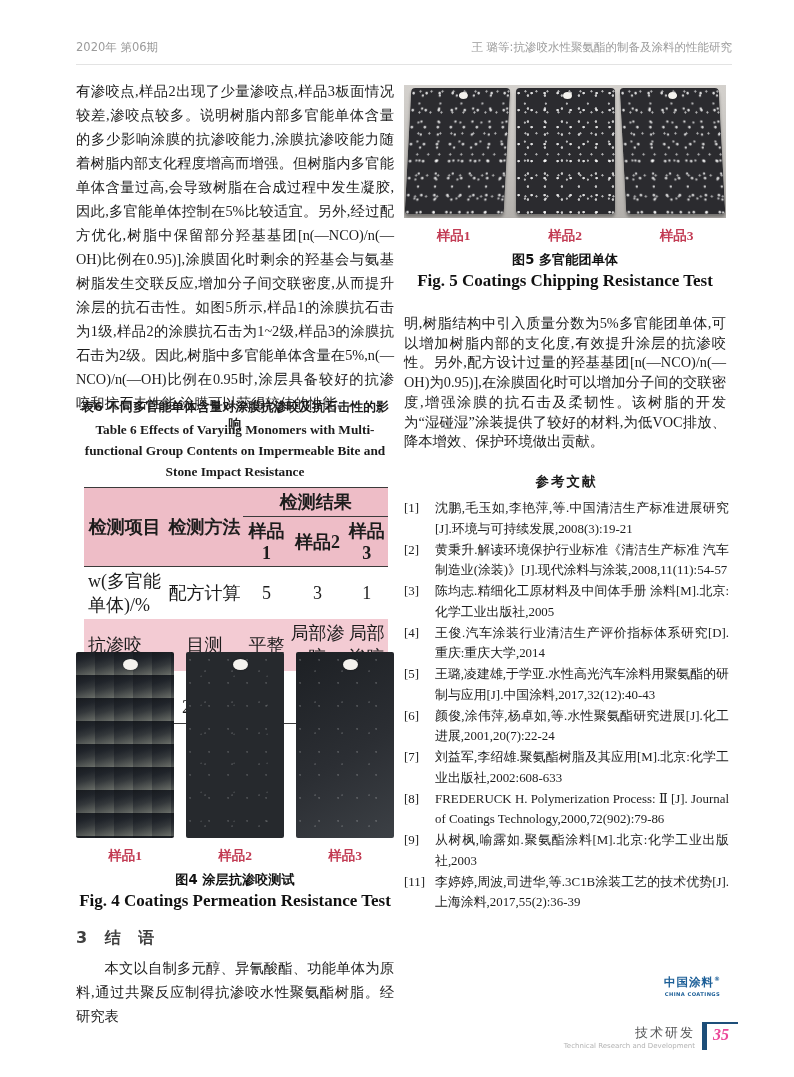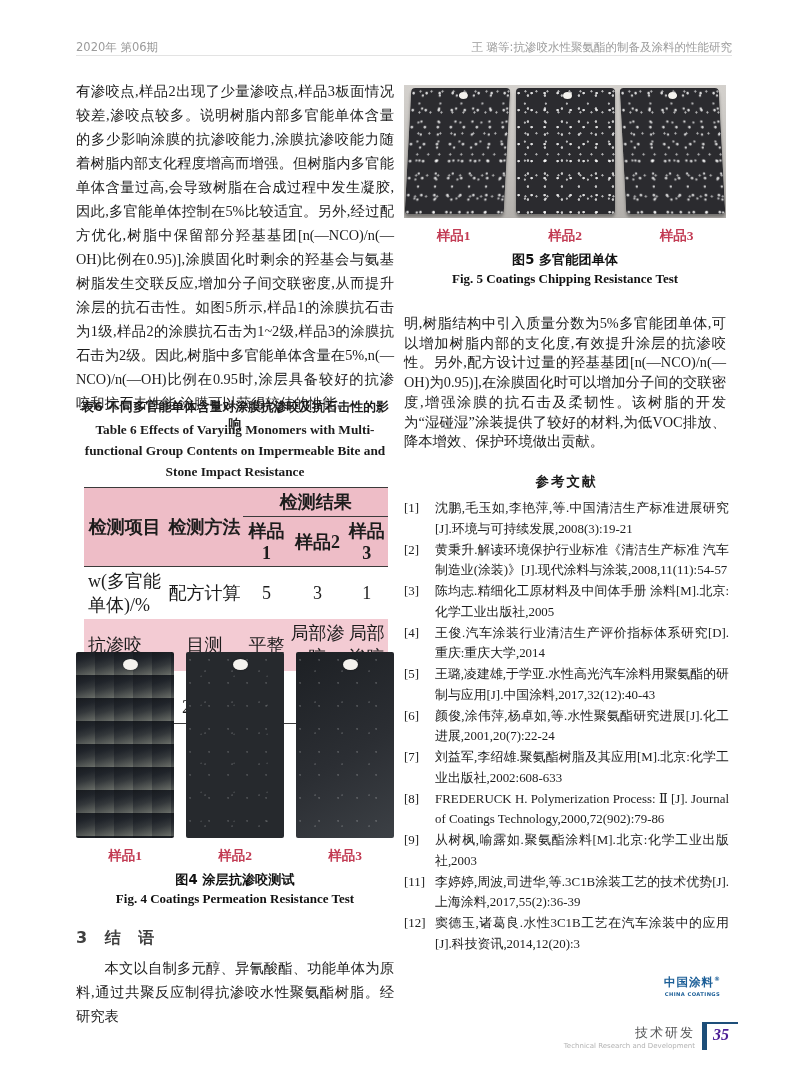--- a/index.html
+++ b/index.html
@@ -2,21 +2,21 @@
 <html><head>
 <meta charset="utf-8">
 <style>
   html,body{margin:0;padding:0;background:#ffffff;}
   .page{position:relative;width:794px;height:1077px;background:#ffffff;overflow:hidden;
         font-family:"Liberation Serif","DejaVu Serif",serif;color:#1c1c1c;}
 
   
   .header{position:absolute;top:40px;left:76px;width:656px;display:flex;
           justify-content:space-between;font-family:"DejaVu Sans","Liberation Sans",sans-serif;
-          font-size:11.5px;color:#9b9b9b;border-bottom:1px solid #e3e3e3;}
+          font-size:11.5px;color:#9b9b9b;padding-bottom:9px;border-bottom:1px solid #e3e3e3;}
 
   
   .para{font-size:14.3px;line-height:24px;text-align:justify;}
   .indent{text-indent:2em;}
 
   
   .p1{position:absolute;left:76px;top:79px;width:318px;}
 
   .t6cap-cn{position:absolute;left:76px;top:399px;width:318px;text-align:center;
             font-family:"DejaVu Sans","Liberation Sans",sans-serif;font-weight:bold;font-size:12.8px;}
@@ -48,21 +48,21 @@
         radial-gradient(circle at 22% 34%,rgba(255,255,255,0.18) 0 0.7px,transparent 1.3px),
         radial-gradient(circle at 71% 62%,rgba(255,255,255,0.15) 0 0.7px,transparent 1.3px),
         linear-gradient(150deg,#1d2024 0%,#2b2e33 55%,#3c4045 100%);
       background-size:19px 23px,27px 31px,100% 100%;}
   .hole{position:absolute;top:7px;left:50%;margin-left:-2px;width:15px;height:11px;
         background:#f4f2ee;border-radius:50%;box-shadow:0 0 2px rgba(0,0,0,.5);}
   .fig-labels{display:flex;justify-content:space-between;margin-top:9px;}
   .fig-labels span{width:98px;text-align:center;font-weight:bold;font-size:13.5px;color:#c23b53;}
   .figcap-cn{margin-top:6px;text-align:center;font-family:"DejaVu Sans","Liberation Sans",sans-serif;
              font-weight:bold;font-size:13.2px;color:#111;}
-  .figcap-en{margin-top:2px;text-align:center;font-weight:bold;font-size:13px;color:#111;}
+  .figcap-en{margin-top:2px;text-align:center;font-weight:bold;font-size:17px;color:#111;}
 
   
   .sec3-hd{position:absolute;left:76px;top:928px;font-family:"DejaVu Sans","Liberation Sans",sans-serif;
            font-weight:bold;font-size:16px;color:#404040;letter-spacing:6px;}
   .sec3-p{position:absolute;left:76px;top:956px;width:318px;}
 
   
   .fig5{position:absolute;left:404px;top:85px;width:322px;}
   .fig5-photo{position:relative;width:322px;height:133px;overflow:hidden;
       background:linear-gradient(#d4d1cd 0%,#c4c1bd 55%,#b2afab 100%);
@@ -99,21 +99,21 @@
   .logo-mark{font-size:6px;vertical-align:super;}
   .logo-en{font-weight:bold;font-size:5.2px;letter-spacing:0.4px;margin-top:1px;}
 
   .footer{position:absolute;top:1022px;right:56px;display:flex;align-items:stretch;}
   .footer-text{text-align:right;margin-right:7px;padding-top:2px;}
   .footer-cn{font-family:"DejaVu Sans","Liberation Sans",sans-serif;font-size:13px;
              color:#565758;letter-spacing:2px;}
   .footer-en{font-family:"DejaVu Sans","Liberation Sans",sans-serif;font-size:7px;color:#b3b3b3;}
   .pagebox{display:flex;}
   .pagebar{width:5px;background:#1d4e79;}
-  .pagenum{border-top:2px solid #1d4e79;color:#4c1d95;font-style:italic;font-weight:bold;
+  .pagenum{border-top:2px solid #1d4e79;color:#ec4899;font-style:italic;font-weight:bold;
            font-size:16px;padding:2px 9px 0 6px;font-family:"Liberation Serif",serif;}
 </style>
 </head>
 <body>
 
 <div class="page">
 
   <div class="header">
     <span>2020年  第06期</span>
     <span>王  璐等:抗渗咬水性聚氨酯的制备及涂料的性能研究</span>
@@ -245,24 +245,20 @@
           <span class="ref-text">FREDERUCK H. Polymerization Process: Ⅱ [J]. Journal of Coatings Technology,2000,72(902):79-86</span>
         </div>
       <div class="ref">
           <span class="ref-num">[9]</span>
           <span class="ref-text">从树枫,喻露如.聚氨酯涂料[M].北京:化学工业出版社,2003</span>
         </div>
       <div class="ref">
           <span class="ref-num">[11]</span>
           <span class="ref-text">李婷婷,周波,司进华,等.3C1B涂装工艺的技术优势[J].上海涂料,2017,55(2):36-39</span>
         </div>
-      <div class="ref">
-          <span class="ref-num">[12]</span>
-          <span class="ref-text">窦德玉,诸葛良.水性3C1B工艺在汽车涂装中的应用[J].科技资讯,2014,12(20):3</span>
-        </div>
     </div>
   </div>
 
   <div class="logo">
     <div class="logo-cn"><span>中国涂料</span><span class="logo-mark">®</span></div>
     <div class="logo-en">CHINA COATINGS</div>
   </div>
 
   <div class="footer">
     <div class="footer-text">

